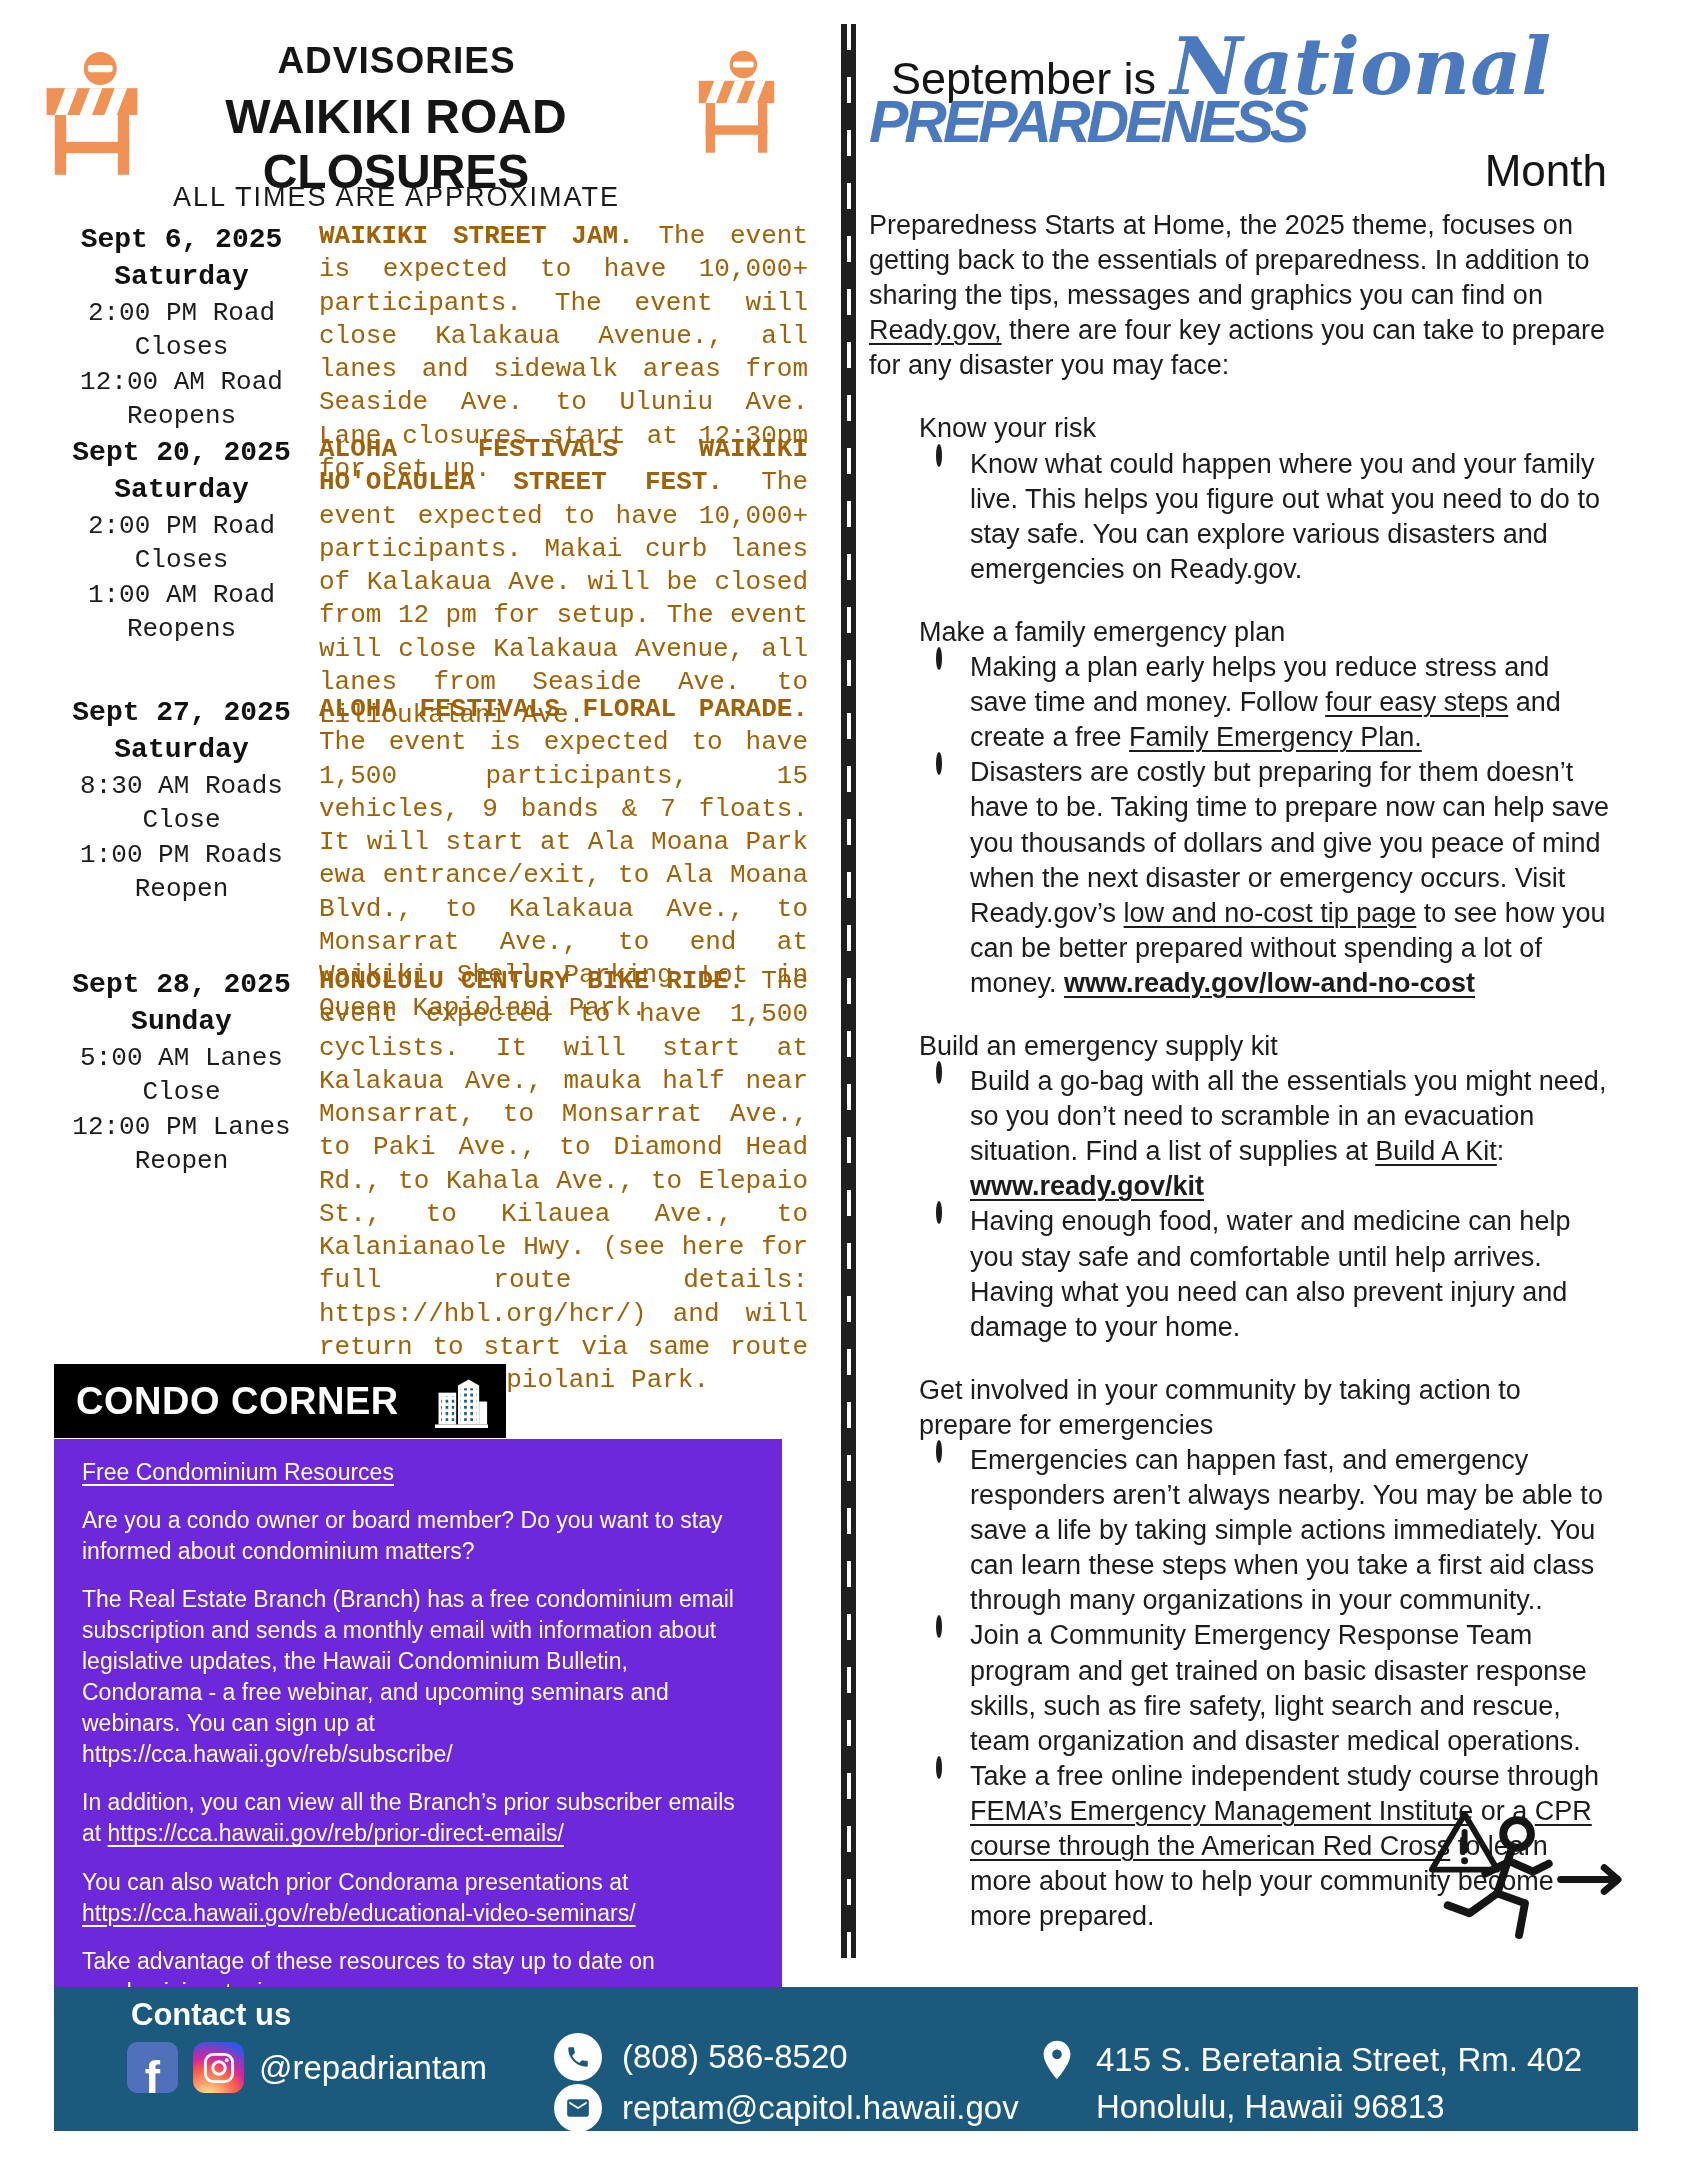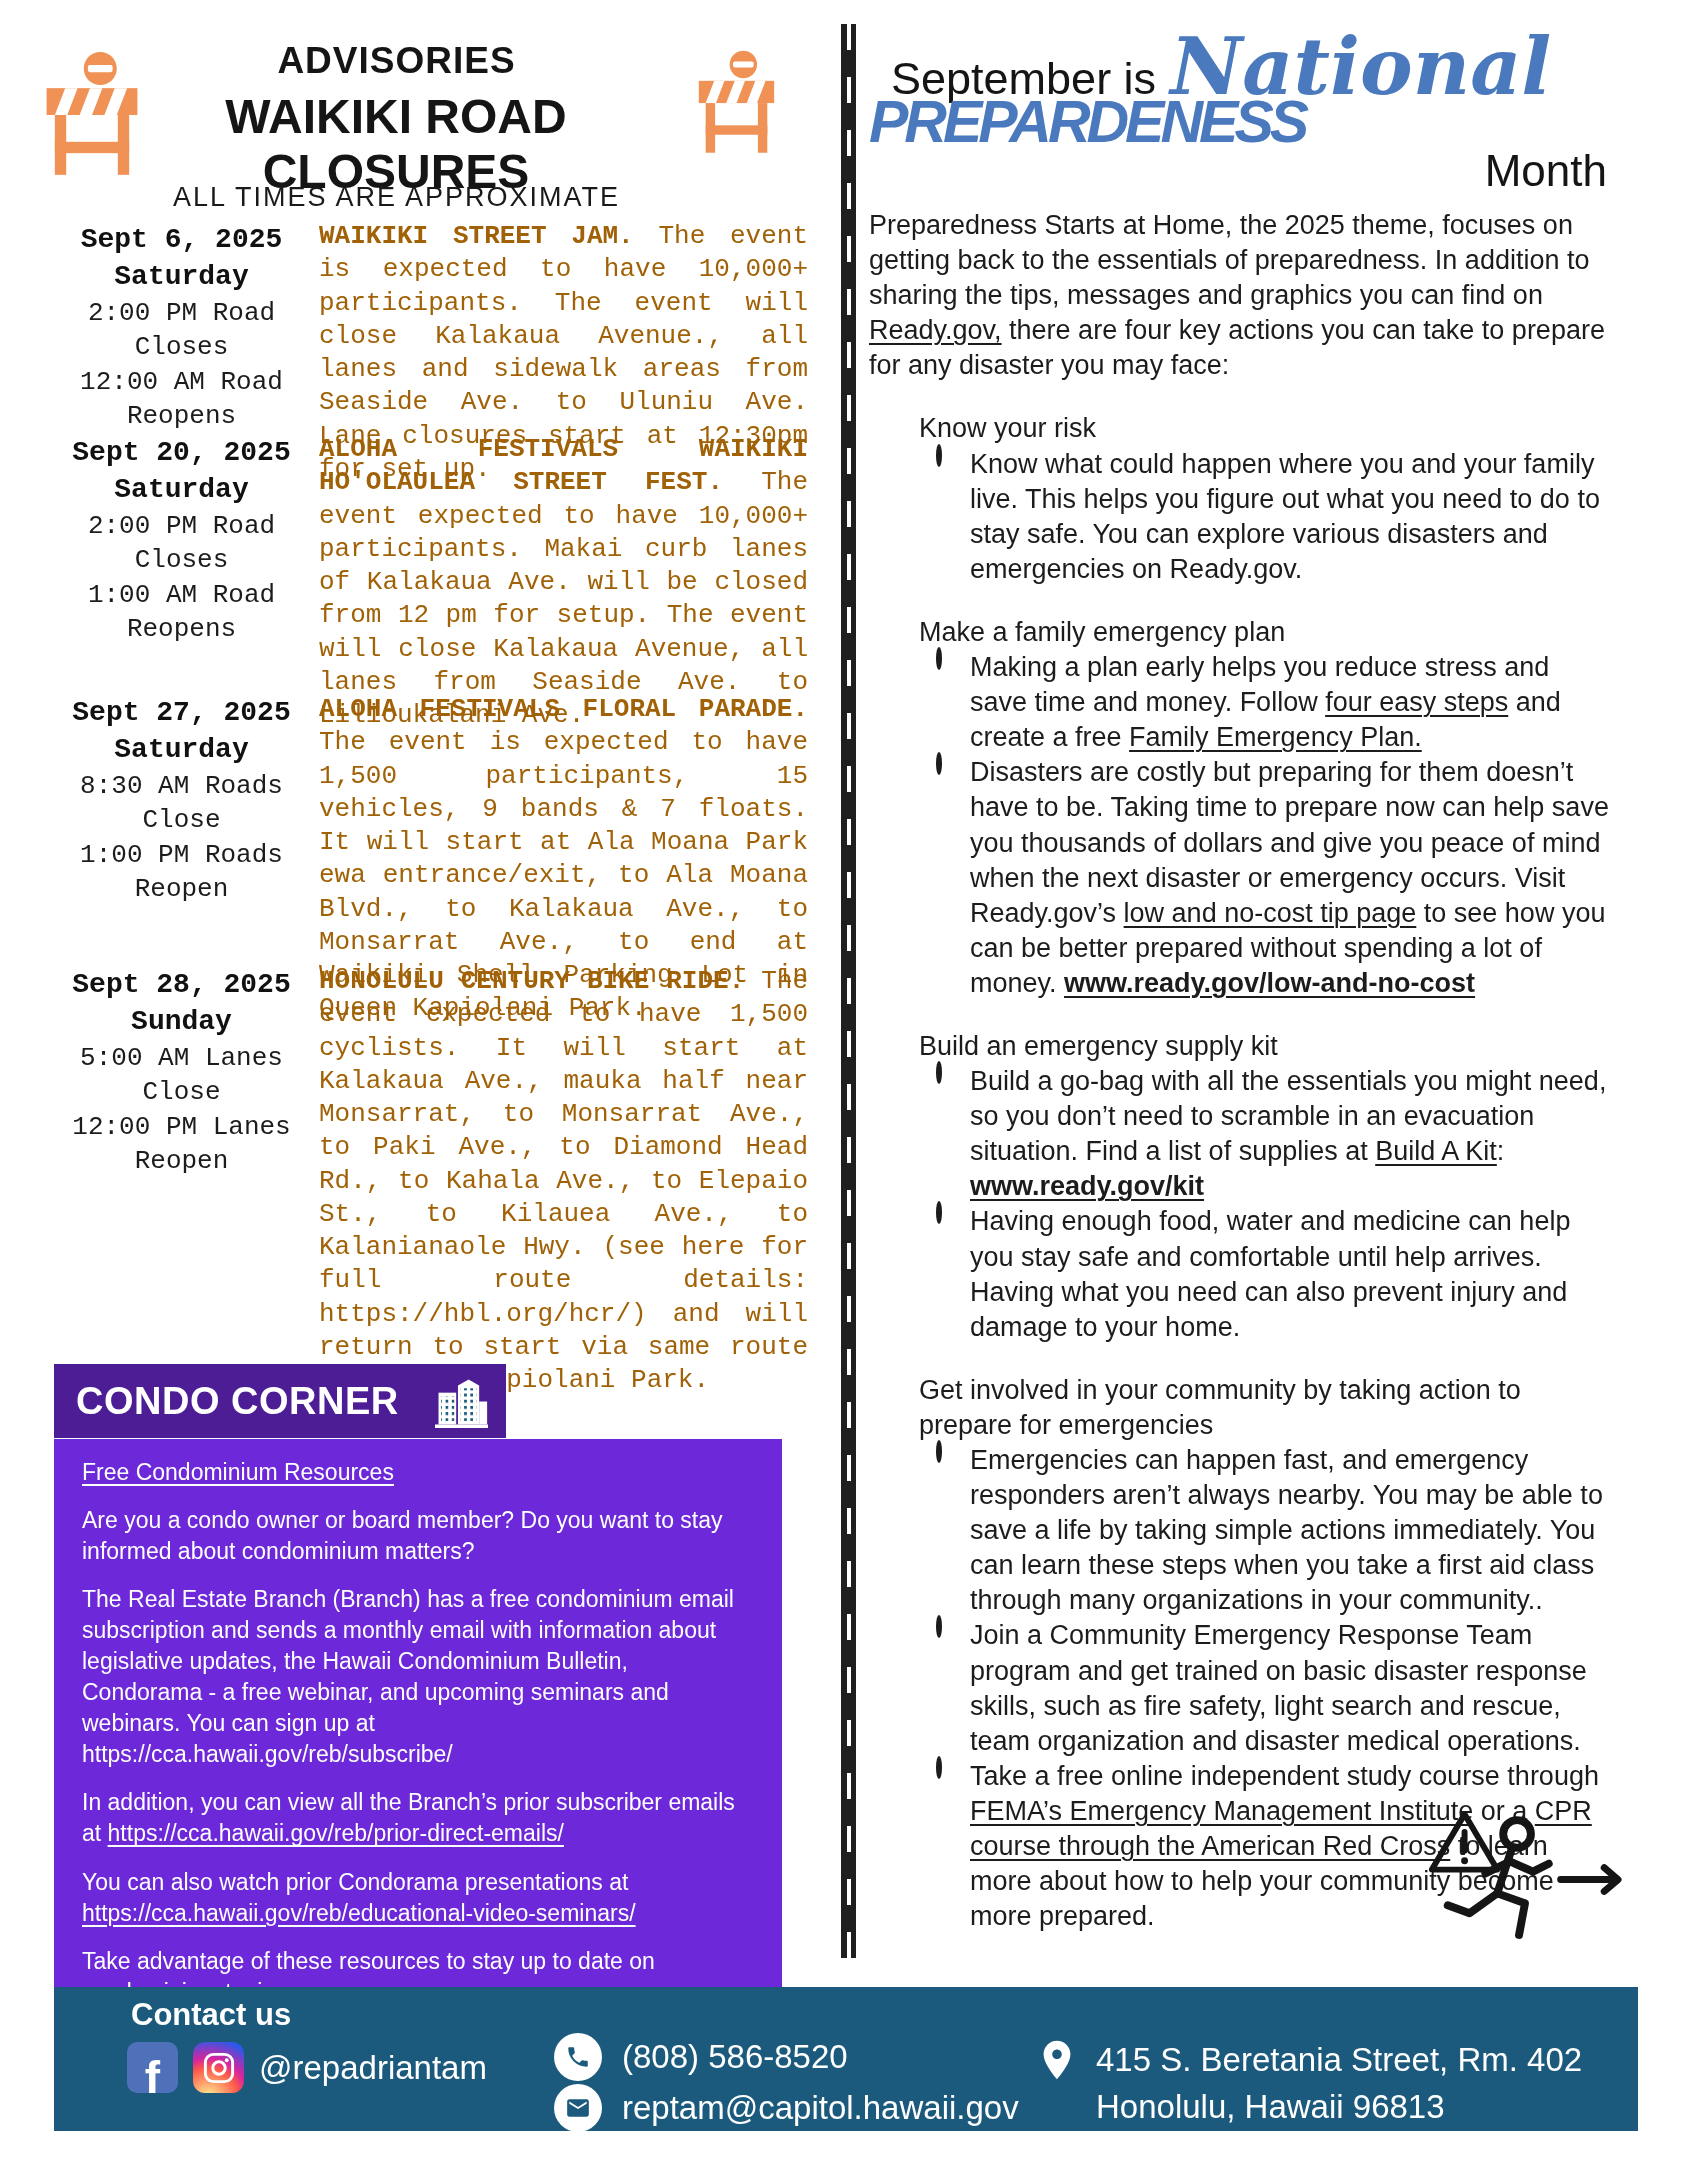--- a/index.html
+++ b/index.html
@@ -44,21 +44,21 @@
   .lvl2{padding-left:67px;}
   .bl-marker{flex:0 0 34px;}
   .dot{width:11px;height:11px;border-radius:50%;background:#1c1c1c;margin-top:13px;}
   .ring{width:11px;height:11px;box-sizing:border-box;border:3.5px solid #1c1c1c;
         border-radius:50%;margin-top:12px;}
   .bl-text{flex:1;font-size:27px;line-height:1.3;}
   .evac{position:absolute;left:1422px;top:1804px;}
 
   
   .condo-tab{position:absolute;left:54px;top:1364px;width:452px;height:74px;
-             background:#4c1d95;display:flex;align-items:center;}
+             background:#000000;display:flex;align-items:center;}
   .condo-title{margin-left:22px;font-size:38px;font-weight:800;color:#fff;letter-spacing:0.5px;}
   .condo-building{margin-left:auto;margin-right:16px;}
   .condo-body{position:absolute;left:54px;top:1439px;width:728px;height:692px;background:#6d28d9;
               box-sizing:border-box;padding:18px 46px 0 28px;color:#ffffff;
               font-size:23px;line-height:1.35;}
   .condo-body p{margin:0 0 17px 0;}
 
   
   .footer{position:absolute;left:54px;top:1987px;width:1584px;height:144px;background:#1B5A7D;color:#fff;}
   .f-contact{position:absolute;left:77px;top:10px;font-size:31px;font-weight:700;}

